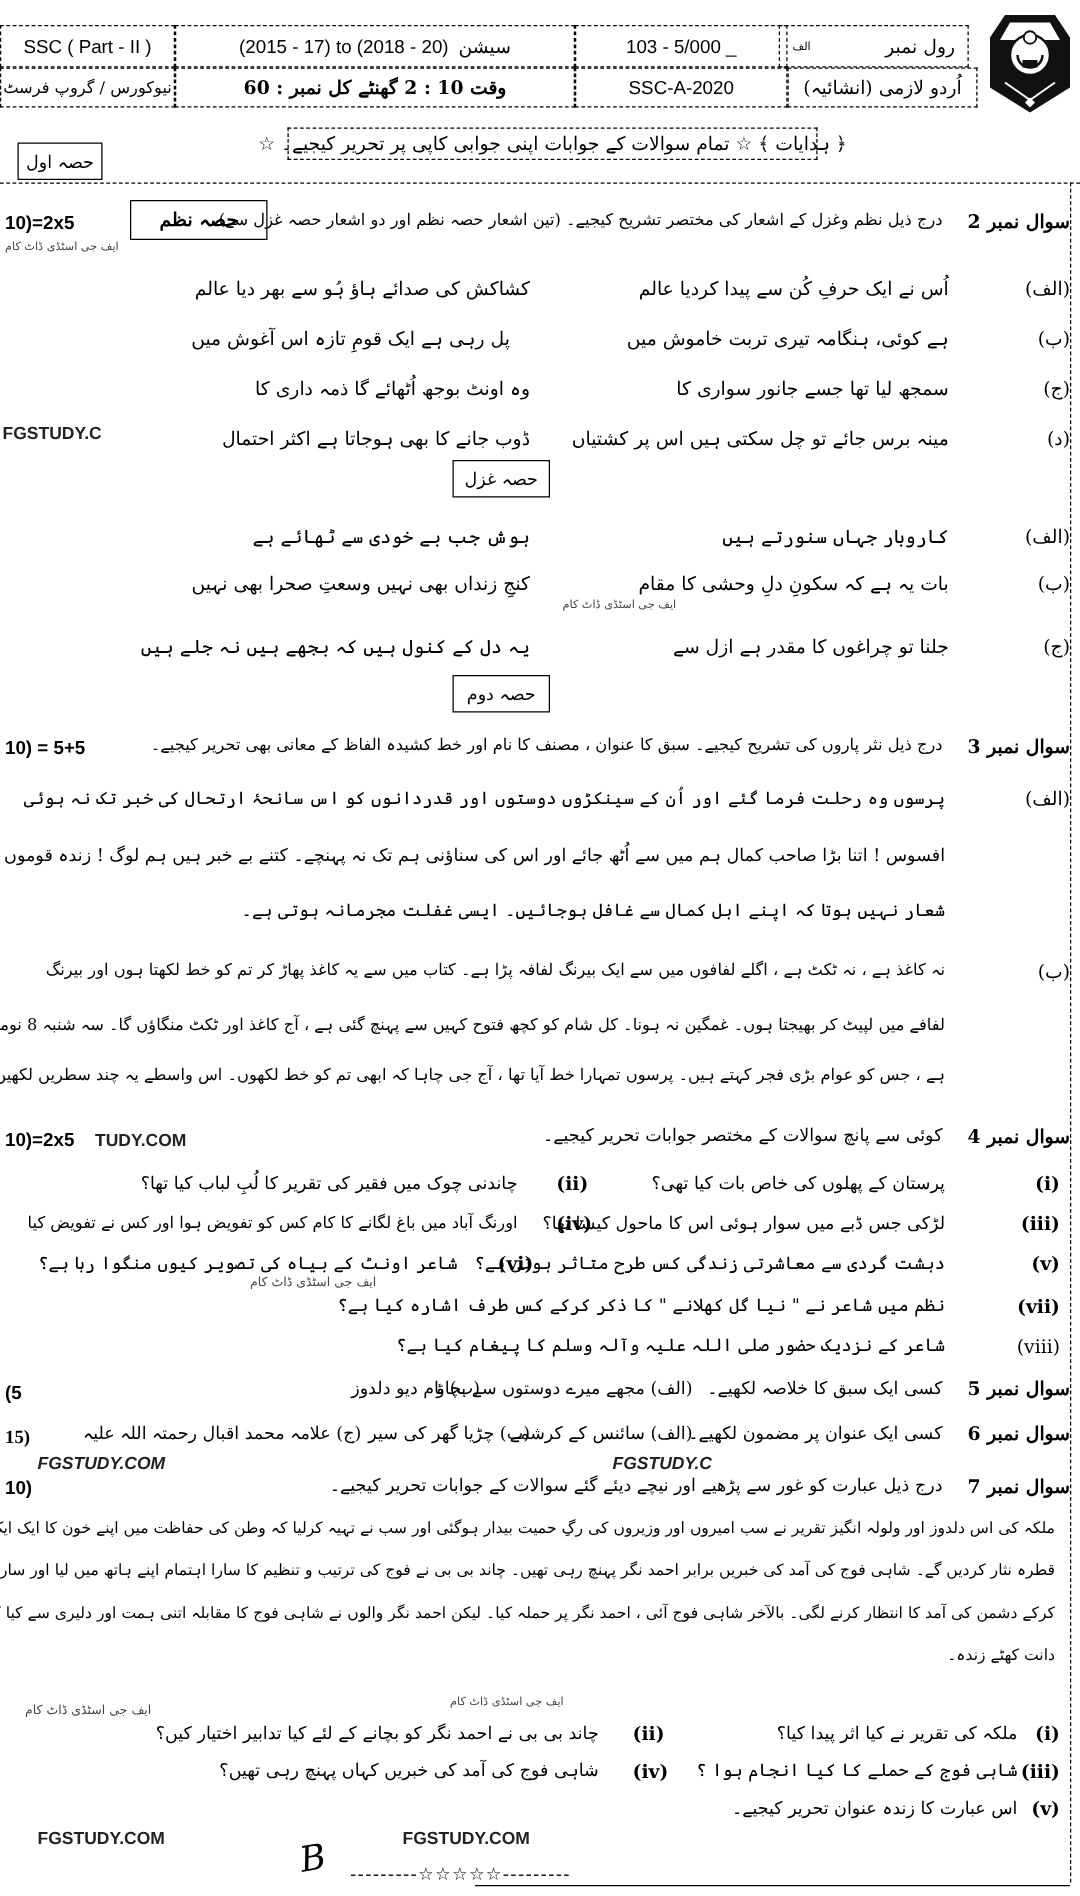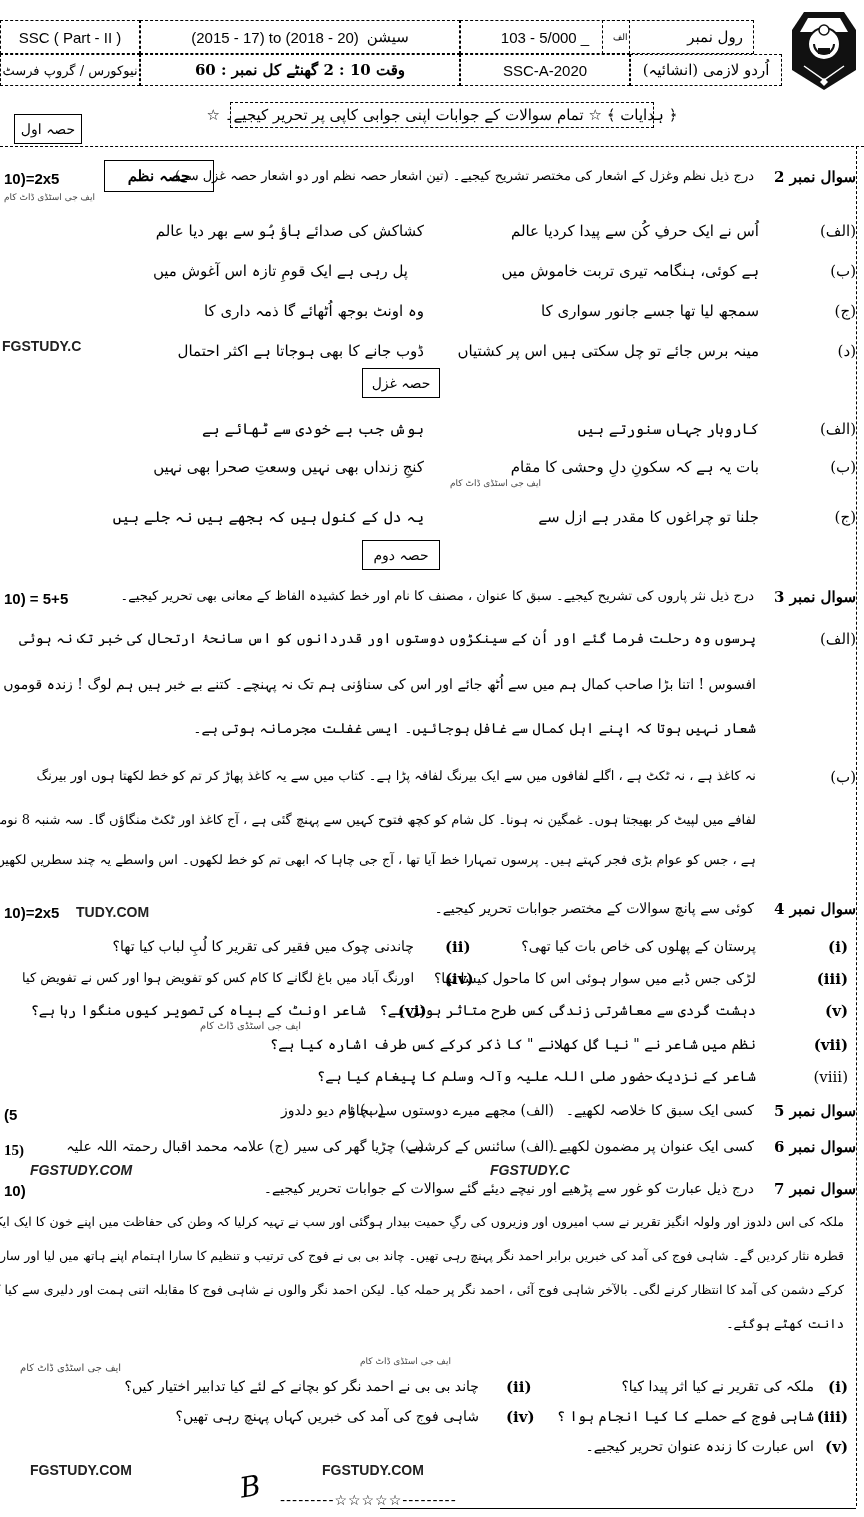--- a/index.html
+++ b/index.html
@@ -24,21 +24,21 @@
   <div class="hdr-cell ltr" style="left:0;top:20px;width:140px;height:34px;">
       <span>SSC ( Part - II )</span>
     </div>
   <div class="hdr-cell" style="left:140px;top:20px;width:320px;height:34px;gap:8px;">
     <span class="ltr">(2015 - 17) to (2018 - 20)</span>
     <span style="font-family:'DejaVu Serif',serif;">سیشن</span>
   </div>
   <div class="hdr-cell ltr" style="left:460px;top:20px;width:170px;height:34px;">
       <span>103 - 5/000 _</span>
     </div>
-  <div class="hdr-cell" style="left:602px;top:20px;width:152px;height:34px;justify-content:space-between;padding:0 10px;">
+  <div class="hdr-cell" style="left:623px;top:20px;width:152px;height:34px;justify-content:space-between;padding:0 10px;">
     <span style="font-size:9px;font-family:'DejaVu Serif',serif;">الف</span>
     <span style="font-family:'DejaVu Serif',serif;">رول نمبر</span>
   </div>
 
   <div class="hdr-cell" style="left:0;top:54px;width:140px;height:32px;font-family:'DejaVu Serif',serif;direction:rtl;font-size:13px;">
       <span>نیوکورس / گروپ فرسٹ</span>
     </div>
   <div class="hdr-cell" style="left:140px;top:54px;width:320px;height:32px;font-family:'DejaVu Serif',serif;direction:rtl;font-weight:bold;">
       <span>وقت 10 : 2 گھنٹے کل نمبر : 60</span>
     </div>
@@ -181,21 +181,21 @@
 <div class="wm" style="left:30px;top:1162px;font-style:italic;">FGSTUDY.COM</div>
 <div class="wm" style="left:490px;top:1162px;font-style:italic;">FGSTUDY.C</div>
 
 <div class="label" style="right:8px;top:1180px;font-weight:bold;">سوال نمبر 7</div>
 <div class="line" style="right:110px;top:1180px;font-size:14px;">درج ذیل عبارت کو غور سے پڑھیے اور نیچے دیئے گئے سوالات کے جوابات تحریر کیجیے۔</div>
 <div class="marks" style="left:4px;top:1182px;">10)</div>
 
 <div class="line" style="right:20px;top:1214px;font-size:12.5px;">ملکہ کی اس دلدوز اور ولولہ انگیز تقریر نے سب امیروں اور وزیروں کی رگِ حمیت بیدار ہوگئی اور سب نے تہیہ کرلیا کہ وطن کی حفاظت میں اپنے خون کا ایک ایک</div>
 <div class="line" style="right:20px;top:1248px;font-size:12.5px;">قطرہ نثار کردیں گے۔ شاہی فوج کی آمد کی خبریں برابر احمد نگر پہنچ رہی تھیں۔ چاند بی بی نے فوج کی ترتیب و تنظیم کا سارا اہتمام اپنے ہاتھ میں لیا اور سارے انتظام مکمل</div>
 <div class="line" style="right:20px;top:1282px;font-size:12.5px;">کرکے دشمن کی آمد کا انتظار کرنے لگی۔ بالآخر شاہی فوج آئی ، احمد نگر پر حملہ کیا۔ لیکن احمد نگر والوں نے شاہی فوج کا مقابلہ اتنی ہمت اور دلیری سے کیا کہ اس کے</div>
-<div class="line" style="right:20px;top:1316px;font-size:12.5px;">دانت کھٹے ہوگئے۔</div>
+<div class="line" style="right:20px;top:1316px;font-size:12.5px;">دانت کھٹے زندہ۔</div>
 
 <div class="wm-ur" style="left:20px;top:1362px;font-size:10px;">ایف جی اسٹڈی ڈاٹ کام</div>
 <div class="wm-ur" style="left:360px;top:1356px;">ایف جی اسٹڈی ڈاٹ کام</div>
 
 <div>
   <div class="label ltr" style="right:16px;top:1378px;font-weight:bold;">(i)</div>
   <div class="line" style="right:50px;top:1378px;font-size:14px;">ملکہ کی تقریر نے کیا اثر پیدا کیا؟</div>
   <div class="label ltr" style="left:506px;top:1378px;font-weight:bold;">(ii)</div>
   <div class="line" style="right:385px;top:1378px;font-size:14px;">چاند بی بی نے احمد نگر کو بچانے کے لئے کیا تدابیر اختیار کیں؟</div>
 

